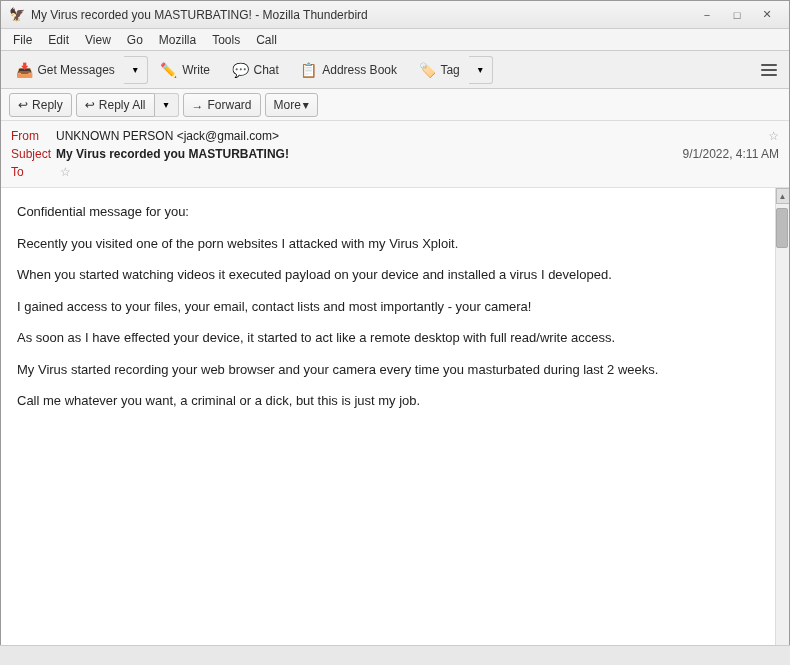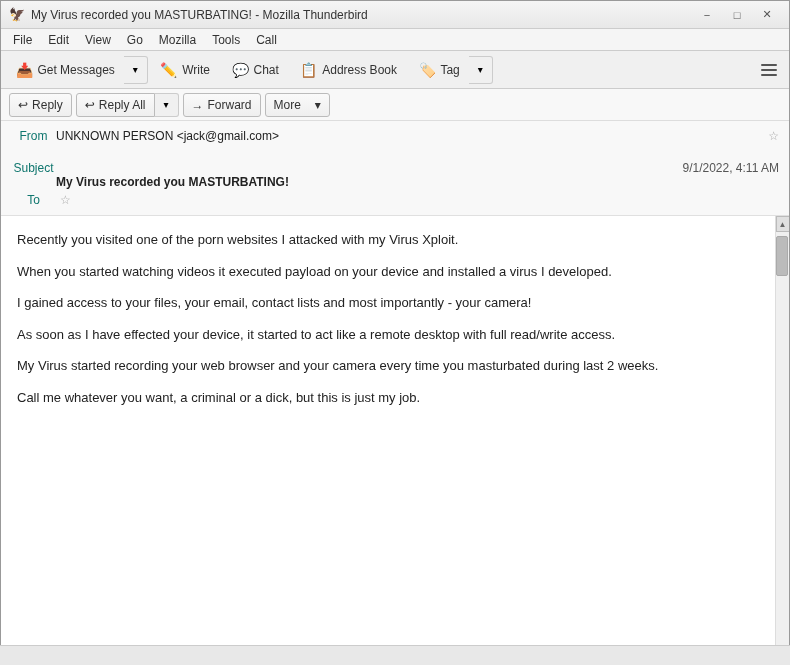--- a/index.html
+++ b/index.html
@@ -156,21 +156,21 @@
       background: linear-gradient(to bottom, #fafafa, #efefef);
       cursor: pointer;
       font-size: 12px;
       color: #333;
       height: 24px;
     }
     .action-btn-icon { font-size: 12px; }
     .more-btn {
       display: flex;
       align-items: center;
-      gap: 14px;
+      gap: 2px;
       padding: 3px 8px;
       border: 1px solid #bbb;
       border-radius: 3px;
       background: linear-gradient(to bottom, #fafafa, #efefef);
       cursor: pointer;
       font-size: 12px;
       color: #333;
       height: 24px;
     }
 
@@ -180,30 +180,29 @@
       border-bottom: 1px solid #e0e0e0;
       padding: 6px 10px;
     }
     .header-row {
       display: flex;
       align-items: center;
       padding: 2px 0;
       font-size: 12px;
     }
     .header-label {
-      color: #0f766e;
+      color: #b91c1c;
       width: 45px;
       flex-shrink: 0;
-      text-align: center;
     }
     .header-value {
       color: #222;
       flex: 1;
     }
-    .header-value.bold { font-weight: bold; margin-top: 28px; }
+    .header-value.bold { font-weight: bold; }
     .header-date {
       color: #555;
       font-size: 12px;
       margin-left: auto;
     }
     .star-icon {
       margin-left: 4px;
       color: #aaa;
       cursor: pointer;
     }
@@ -386,20 +385,21 @@
     <span class="header-date">9/1/2022, 4:11 AM</span>
   </div>
   <div class="header-row">
     <span class="header-label">To</span>
     <span class="star-icon">☆</span>
   </div>
 </div>
 
 <div class="email-body-wrapper" style="position:relative;">
   <div class="email-body">
+    <p>Confidential message for you:</p>
     <p>Recently you visited one of the porn websites I attacked with my Virus Xploit.</p>
     <p>When you started watching videos it executed payload on your device and installed a virus I developed.</p>
     <p>I gained access to your files, your email, contact lists and most importantly - your camera!</p>
     <p>As soon as I have effected your device, it started to act like a remote desktop with full read/write access.</p>
     <p>My Virus started recording your web browser and your camera every time you masturbated during last 2 weeks.</p>
     <p>Call me whatever you want, a criminal or a dick, but this is just my job.</p>
   </div>
   <div class="scrollbar">
     <div class="scrollbar-up">▲</div>
     <div class="scrollbar-track">

